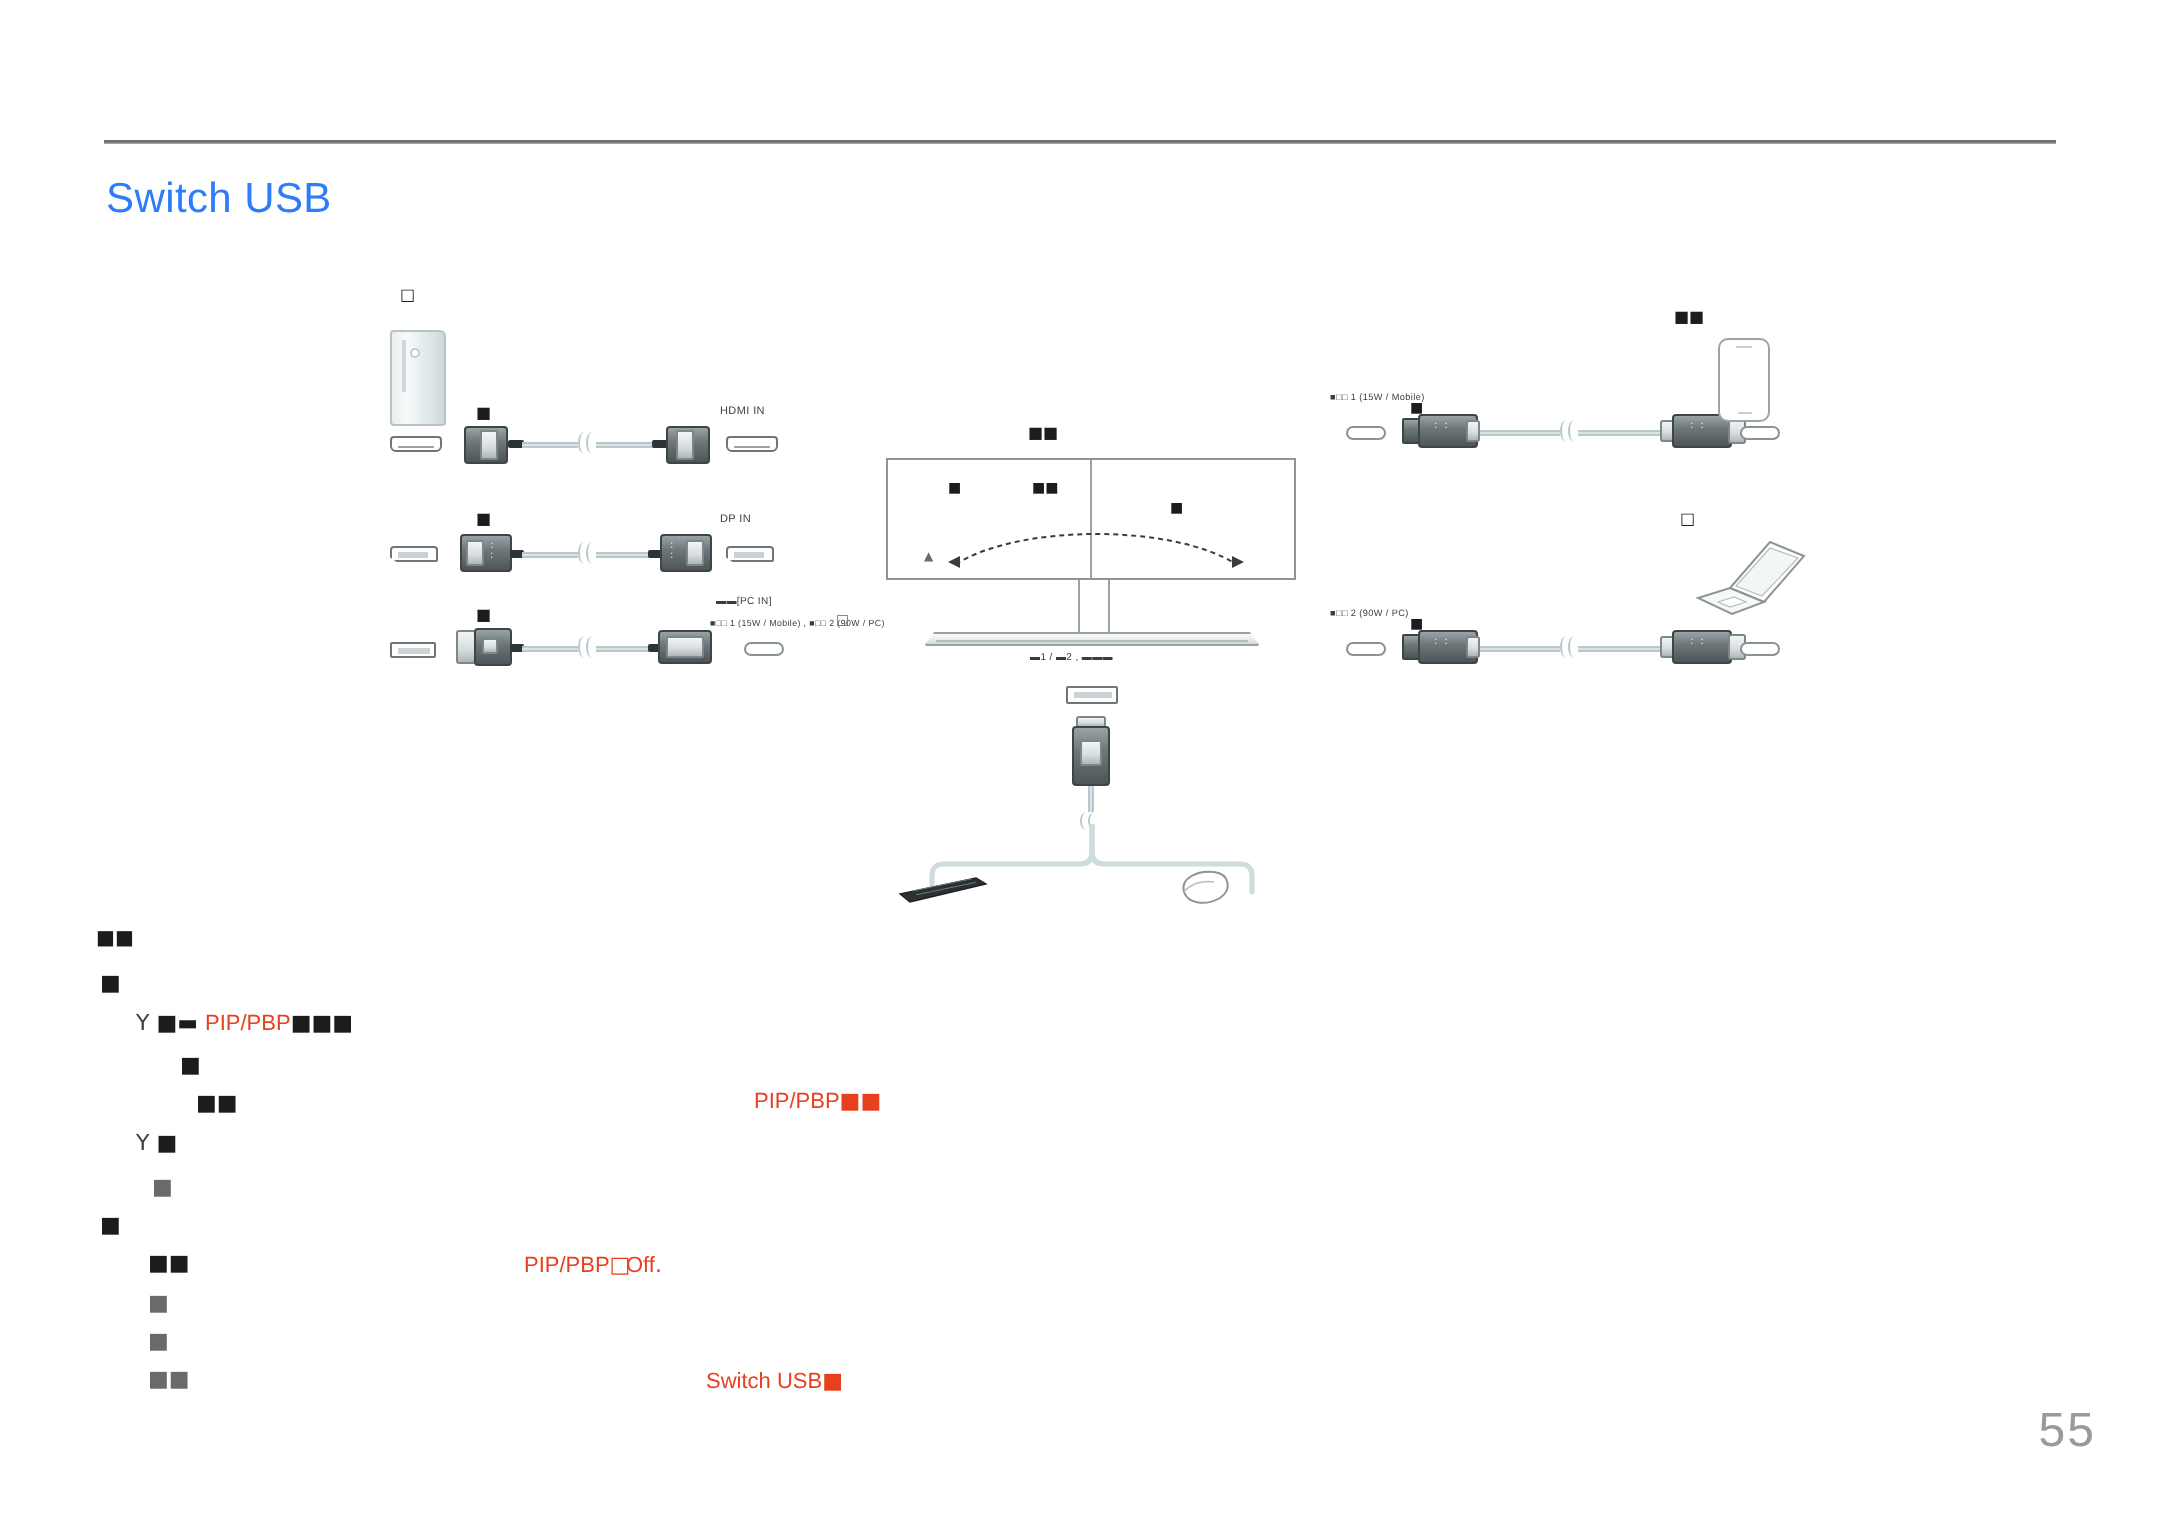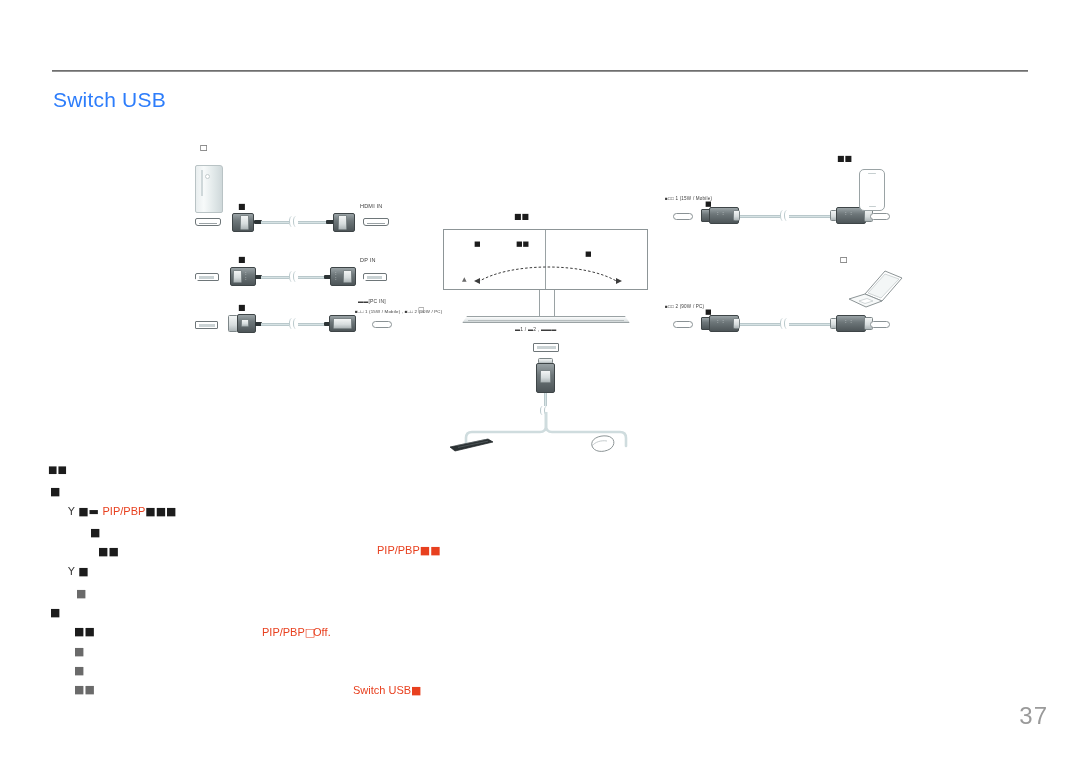--- a/index.html
+++ b/index.html
@@ -451,14 +451,14 @@
         <div style="position: absolute; left: 74px; top: 683px; font-size: 11px; white-space: nowrap; font-family: &quot;DejaVu Sans&quot;, sans-serif;"><span style="color: rgb(106, 106, 106);">■■</span></div>
       </div>
     <div id="inline-refs">
         <div style="position: absolute; left: 377px; top: 544px; font-size: 11px; white-space: nowrap; color: rgb(232, 64, 31); font-family: &quot;Liberation Sans&quot;, sans-serif;"><span>PIP/PBP</span><span style="font-family: &quot;DejaVu Sans&quot;, sans-serif;">■■</span></div>
         <div style="position: absolute; left: 262px; top: 626px; font-size: 11px; white-space: nowrap; color: rgb(232, 64, 31); font-family: &quot;Liberation Sans&quot;, sans-serif;"><span>PIP/PBP</span><span style="font-family: &quot;DejaVu Sans&quot;, sans-serif;">□</span></div>
         <div style="position: absolute; left: 313px; top: 626px; font-size: 11px; white-space: nowrap; color: rgb(232, 64, 31); font-family: &quot;Liberation Sans&quot;, sans-serif;"><span>Off</span><span style="font-family: &quot;DejaVu Sans&quot;, sans-serif;">.</span></div>
         <div style="position: absolute; left: 353px; top: 684px; font-size: 11px; white-space: nowrap; color: rgb(232, 64, 31); font-family: &quot;Liberation Sans&quot;, sans-serif;"><span>Switch USB</span><span style="font-family: &quot;DejaVu Sans&quot;, sans-serif;">■</span></div>
       </div>
   </div>
 
-  <div class="page-number">37</div>
+  <div class="page-number">55</div>
 </div>
 
 </body></html>

